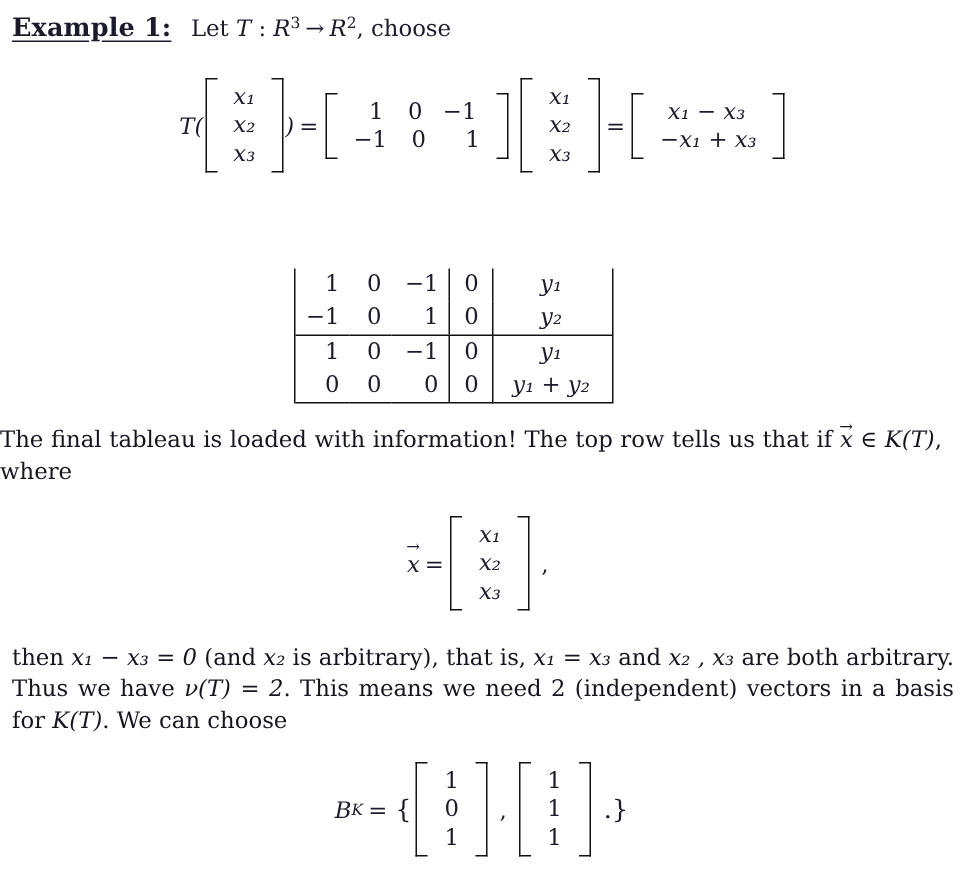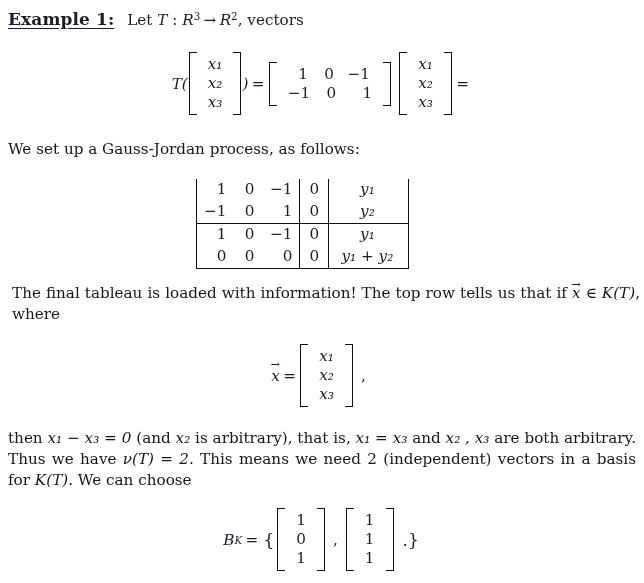--- a/index.html
+++ b/index.html
@@ -139,37 +139,37 @@
     transform: translateX(-52%);
     top: -0.78em;
     font-size: 0.72em;
     font-style: normal;
   }
 
   .nu { font-family: "DejaVu Serif", "Liberation Serif", serif; font-style: italic; }
 
   
   #p-setup { position: absolute; left: 8px; top: 139px; width: 500px; }
-  #p-final { position: absolute; left: 12px; top: 283px; width: 628px; }
+  #p-final { position: absolute; left: 0; top: 283px; width: 628px; }
   #p-then  { position: absolute; left: 8px; top: 428px; width: 628px; }
 
   #eq-transform { left: 0; top: 52px; width: 644px; }
   #eq-xvec { left: 0; top: 344px; width: 644px; }
   #eq-basis { left: 0; top: 508px; width: 644px; }
 
   .comma-gap { padding: 0 7px; }
   .brace { font-size: 17px; padding: 0 2px; }
 </style>
 </head>
 <body>
 
 <div class="page">
 
   <div id="heading-row">
-    <span id="example-label">Example 1:</span><span id="heading-text"><span>Let </span><span class="mi">T</span><span> : </span><span class="mi">R</span><span class="sup">3</span><span class="opw">→</span><span class="mi">R</span><span class="sup">2</span><span>, vectors</span></span>
+    <span id="example-label">Example 1:</span><span id="heading-text"><span>Let </span><span class="mi">T</span><span> : </span><span class="mi">R</span><span class="sup">3</span><span class="opw">→</span><span class="mi">R</span><span class="sup">2</span><span>, choose</span></span>
   </div>
 
   <div class="display" id="eq-transform">
     <span class="mi">T(</span>
 
     <span class="matrix">
       <span class="brk brk-l"></span>
       <span class="mbody">
         <span class="mrow">
             <span class="mcell c mi">x₁</span>
@@ -217,23 +217,34 @@
           </span>
         <span class="mrow">
             <span class="mcell c mi">x₃</span>
           </span>
       </span>
       <span class="brk brk-r"></span>
     </span>
 
     <span class="opw">=</span>
 
-  </div>
-
-  <div class="para" id="p-setup">We set up a Gauss-Jordan process, as follows:</div>
+    <span class="matrix">
+      <span class="brk brk-l"></span>
+      <span class="mbody">
+        <span class="mrow">
+            <span class="mcell c mi" style="min-width:62px">x₁ − x₃</span>
+          </span>
+        <span class="mrow">
+            <span class="mcell c mi" style="min-width:62px">−x₁ + x₃</span>
+          </span>
+      </span>
+      <span class="brk brk-r"></span>
+    </span>
+  </div>
+
 
   <div id="tableau">
     <table>
       <tbody>
         <tr>
           <td style="min-width:22px">1</td>
           <td style="min-width:14px">0</td>
           <td style="min-width:24px">−1</td>
           <td class="sep-l sep-r zc">0</td>
           <td class="yc mi">y₁</td>

